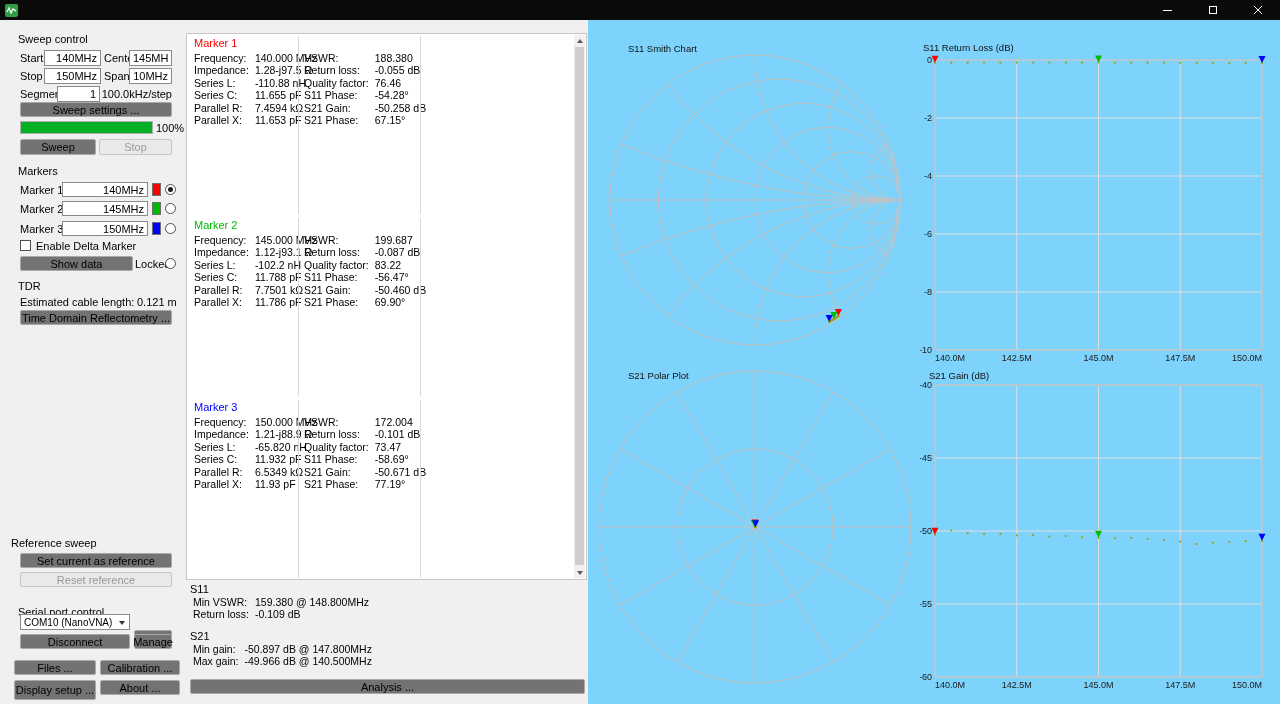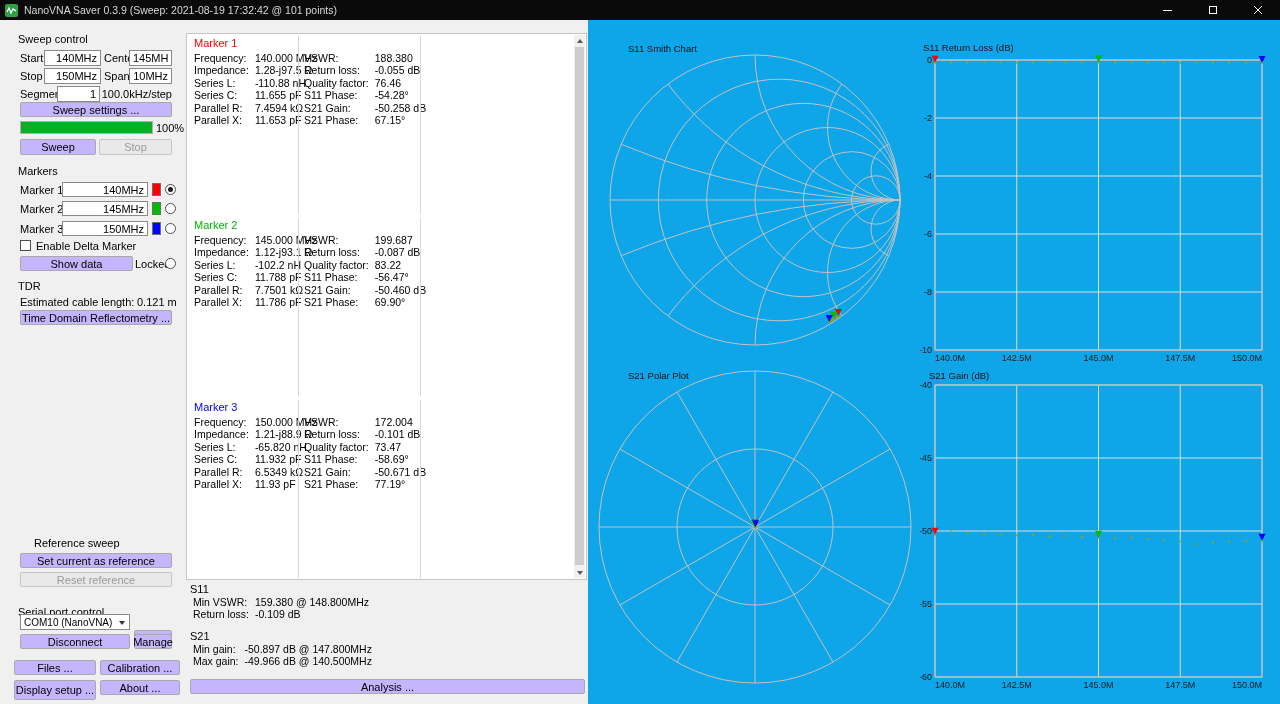--- a/index.html
+++ b/index.html
@@ -10,21 +10,21 @@
   .titlebar{position:absolute;left:0;top:0;width:1280px;height:20px;background:#0a0a0a;display:flex;align-items:center;}
   .app-icon{width:13px;height:13px;margin:0 6px 0 5px;background:#2f9e44;border-radius:2px;display:flex;align-items:center;justify-content:center;}
   .title-text{color:#d8d8d8;font-size:10.5px;white-space:nowrap;}
   .win-btns{position:absolute;right:0;top:0;height:20px;display:flex;}
   .win-btn{width:45px;height:20px;display:flex;align-items:center;justify-content:center;}
   .glyph-min{width:9px;height:1px;background:#fff;}
   .glyph-max{width:8px;height:8px;border:1px solid #fff;}
 
   
   .lbl{position:absolute;white-space:nowrap;}
-  .btn{position:absolute;background:#c4b5fd;border:1px solid #a9a9a9;border-radius:2px;font-size:11px;font-family:inherit;display:flex;align-items:center;justify-content:center;white-space:nowrap;}
+  .btn{position:absolute;background:#737373;border:1px solid #a9a9a9;border-radius:2px;font-size:11px;font-family:inherit;display:flex;align-items:center;justify-content:center;white-space:nowrap;}
   .btn.disabled{color:#9a9a9a;background:#e9e9e9;border-color:#c5c5c5;}
   .input{position:absolute;background:#fff;border:1px solid #8a8a8a;font-size:11px;font-family:inherit;text-align:right;padding:0 3px;}
   .radio{position:absolute;width:11px;height:11px;border:1px solid #4e4e4e;border-radius:50%;background:#fff;}
   .radio.checked::after{content:"";position:absolute;left:2px;top:2px;width:5px;height:5px;border-radius:50%;background:#1a1a1a;}
   .checkbox{position:absolute;width:11px;height:11px;border:1px solid #4e4e4e;background:#fff;}
   .swatch{position:absolute;width:9px;height:13px;border:1px solid #6e6e6e;}
   .progress{position:absolute;left:20px;top:101px;width:133px;height:13px;border:1px solid #b0b0b0;background:#e6e6e6;}
   .progress .fill{height:100%;width:100%;}
   .combo{position:absolute;background:#fff;border:1px solid #8a8a8a;display:flex;align-items:center;padding:0 3px;}
   .combo .arrow{position:absolute;right:4px;top:6px;width:0;height:0;border-left:3px solid transparent;border-right:3px solid transparent;border-top:4px solid #333;}
@@ -44,35 +44,34 @@
   .scrollbar{position:absolute;right:1px;top:1px;width:11px;height:543px;background:#f0f0f0;}
   .sb-thumb{position:absolute;left:1px;top:12px;width:9px;height:518px;background:#cdcdcd;}
   .sb-zone{position:absolute;left:0;width:11px;height:11px;display:flex;align-items:center;justify-content:center;}
   .sb-up{top:0;} .sb-down{bottom:0;}
   .tri-up{width:0;height:0;border-left:3px solid transparent;border-right:3px solid transparent;border-bottom:4px solid #5a5a5a;}
   .tri-down{width:0;height:0;border-left:3px solid transparent;border-right:3px solid transparent;border-top:4px solid #5a5a5a;}
 
   .stats-grid{position:absolute;display:grid;grid-template-columns:max-content auto;column-gap:6px;font-size:10.5px;line-height:12.3px;white-space:nowrap;}
 
   
-  .chart-area{position:absolute;left:588px;top:20px;width:692px;height:684px;background:#0ea5e9;}
+  .chart-area{position:absolute;left:588px;top:20px;width:692px;height:684px;background:#7dd3fc;}
   .chart-cell{position:absolute;}
   .chart-title{position:absolute;font-size:9.5px;color:#111;white-space:nowrap;}
   svg text{font-family:"Liberation Sans",sans-serif;}
 </style>
 </head>
 <body>
 
 <div class="titlebar">
   <div class="app-icon">
     <svg width="11" height="11" viewBox="0 0 11 11">
         <polyline points="1,7 3,3 5,8 7,4 10,6" fill="none" stroke="#ffffff" stroke-width="1.2"></polyline>
       </svg>
   </div>
-  <span class="title-text">NanoVNA Saver 0.3.9 (Sweep: 2021-08-19 17:32:42 @ 101 points)</span>
   <div class="win-btns">
     <div class="win-btn">
         <div class="glyph-min"></div>
       </div>
     <div class="win-btn">
         <div class="glyph-max"></div>
       </div>
     <div class="win-btn">
       <svg width="10" height="10" viewBox="0 0 10 10">
           <line x1="1" y1="1" x2="9" y2="9" stroke="#fff" stroke-width="1"></line>
@@ -131,21 +130,21 @@
 
   <button class="btn" style="left:20px;top:236px;width:113px;height:15px;">Show data</button>
   <span class="lbl" style="left:135px;top:238px;">Locked</span>
   <span class="radio" style="left:165px;top:238px;"></span>
 
   <span class="lbl" style="left:18px;top:260px;">TDR</span>
   <span class="lbl" style="left:20px;top:276px;">Estimated cable length:</span>
   <span class="lbl" style="left:137px;top:276px;">0.121 m</span>
   <button class="btn" style="left:20px;top:290px;width:152px;height:15px;">Time Domain Reflectometry ...</button>
 
-  <span class="lbl" style="left:34px;top:517px;text-align:right;">Reference sweep</span>
+  <span class="lbl" style="left:11px;top:517px;text-align:right;">Reference sweep</span>
   <button class="btn" style="left:20px;top:533px;width:152px;height:15px;">Set current as reference</button>
   <button class="btn disabled" style="left:20px;top:552px;width:152px;height:15px;">Reset reference</button>
 
   <span class="lbl" style="left:18px;top:578px;margin-top:8px;">Serial port control</span>
   <div class="combo" style="left:20px;top:594px;width:110px;height:16px;">
     <span style="font-size:10px;">COM10 (NanoVNA)</span>
     <span class="arrow"></span>
   </div>
   <button class="btn" style="left:134px;top:594px;width:38px;height:16px;margin-top:16px;">Rescan</button>
   <button class="btn" style="left:20px;top:614px;width:110px;height:15px;">Disconnect</button>

